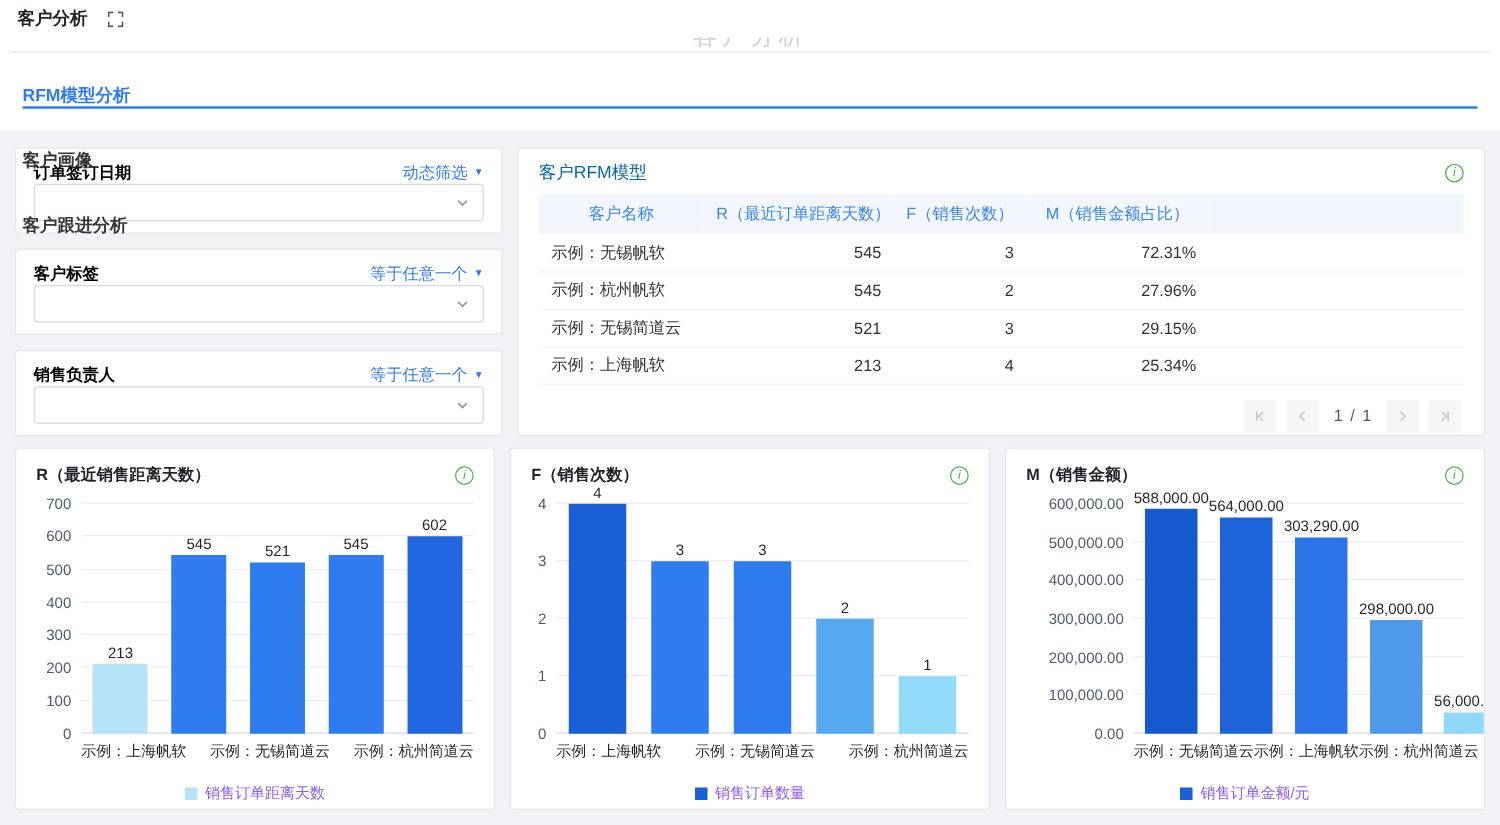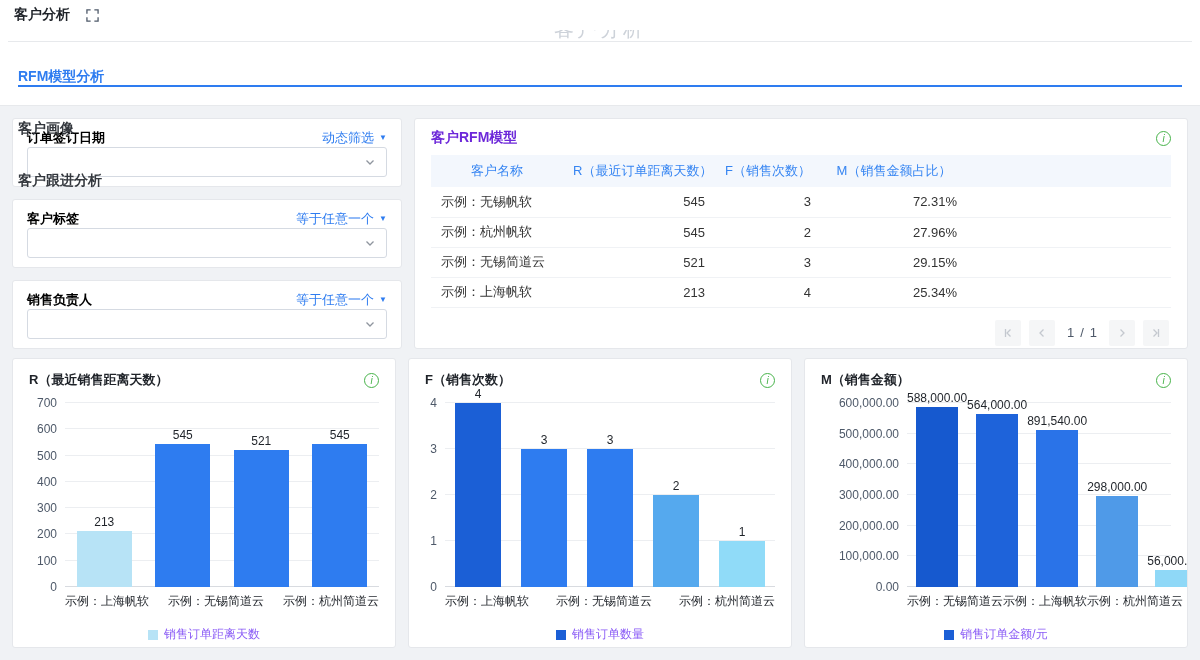--- a/index.html
+++ b/index.html
@@ -35,21 +35,21 @@
   .filter-card { flex:1; padding:10px 14px 9px; display:flex; flex-direction:column; justify-content:space-between; }
   .filter-head { display:flex; justify-content:space-between; align-items:center; }
   .filter-label { font-size:13px; font-weight:bold; color:#000000; }
   .filter-mode { font-size:13px; color:var(--accent,#2e7cf0); cursor:pointer; display:flex; align-items:center; gap:5px; }
   .caret { font-size:8px; line-height:1; }
   .select { height:30px; border:1px solid #d5dae2; border-radius:3px; display:flex; align-items:center; justify-content:flex-end; padding:0 10px; cursor:pointer; background:#fff; }
 
   
   .rfm-card { padding:10px 16px 8px; display:flex; flex-direction:column; overflow:hidden; }
   .card-head { display:flex; justify-content:space-between; align-items:center; height:24px; }
-  .card-title { font-size:14px; font-weight:bold; color:#6d28d9; }
+  .card-title { font-size:14px; font-weight:normal; color:#0369a1; }
   .info-icon { width:15px; height:15px; border:1px solid var(--info,#47b34a); color:var(--info,#47b34a);
     border-radius:50%; font-size:10px; font-style:italic; display:flex; align-items:center; justify-content:center; cursor:pointer; }
   table.rfm { width:100%; border-collapse:collapse; margin-top:8px; font-size:13px; table-layout:fixed; }
   table.rfm th { background:var(--th-bg,#f3f7fd); color:var(--th-text,#3685f2); font-weight:normal; text-align:center;
     height:32px; padding:0 10px; white-space:nowrap; overflow:hidden; }
   table.rfm td { height:30px; padding:0 10px; border-bottom:1px solid #f0f2f5; color:#333; white-space:nowrap; overflow:hidden; }
   td.c-num { text-align:right; }
   .pagination { margin-top:12px; display:flex; justify-content:flex-end; align-items:center; gap:8px; padding-right:2px; }
   .pg-btn { width:26px; height:26px; background:#f5f6f7; color:#c4c8cf; border-radius:2px;
     display:flex; align-items:center; justify-content:center; cursor:pointer; }
@@ -264,20 +264,24 @@
                   <div class="bar" style="height: 77.8571%; background: rgb(46, 124, 240);"></div>
                 </div>
                 <div class="bar-slot">
                   <div class="bar-value">521</div>
                   <div class="bar" style="height: 74.4286%; background: rgb(46, 124, 240);"></div>
                 </div>
                 <div class="bar-slot">
                   <div class="bar-value">545</div>
                   <div class="bar" style="height: 77.8571%; background: rgb(46, 124, 240);"></div>
                 </div>
+                <div class="bar-slot">
+                  <div class="bar-value">602</div>
+                  <div class="bar" style="height: 86%; background: rgb(34, 102, 224);"></div>
+                </div>
               </div>
             </div>
             <div class="x-labels">
               <div class="x-label">示例：上海帆软</div>
               <div class="x-label"></div>
               <div class="x-label">示例：无锡简道云</div>
               <div class="x-label"></div>
               <div class="x-label">示例：杭州简道云</div>
             </div>
           </div>
@@ -371,21 +375,21 @@
               <div class="bars">
                 <div class="bar-slot">
                   <div class="bar-value">588,000.00</div>
                   <div class="bar" style="height: 98%; background: rgb(22, 89, 207);"></div>
                 </div>
                 <div class="bar-slot">
                   <div class="bar-value">564,000.00</div>
                   <div class="bar" style="height: 94%; background: rgb(30, 99, 218);"></div>
                 </div>
                 <div class="bar-slot">
-                  <div class="bar-value">891,540.00</div>
+                  <div class="bar-value">303,290.00</div>
                   <div class="bar" style="height: 85.1917%; background: rgb(42, 115, 232);"></div>
                 </div>
                 <div class="bar-slot">
                   <div class="bar-value">298,000.00</div>
                   <div class="bar" style="height: 49.6667%; background: rgb(79, 154, 232);"></div>
                 </div>
                 <div class="bar-slot">
                   <div class="bar-value">56,000.00</div>
                   <div class="bar" style="height: 9.33333%; background: rgb(143, 216, 247);"></div>
                 </div>

